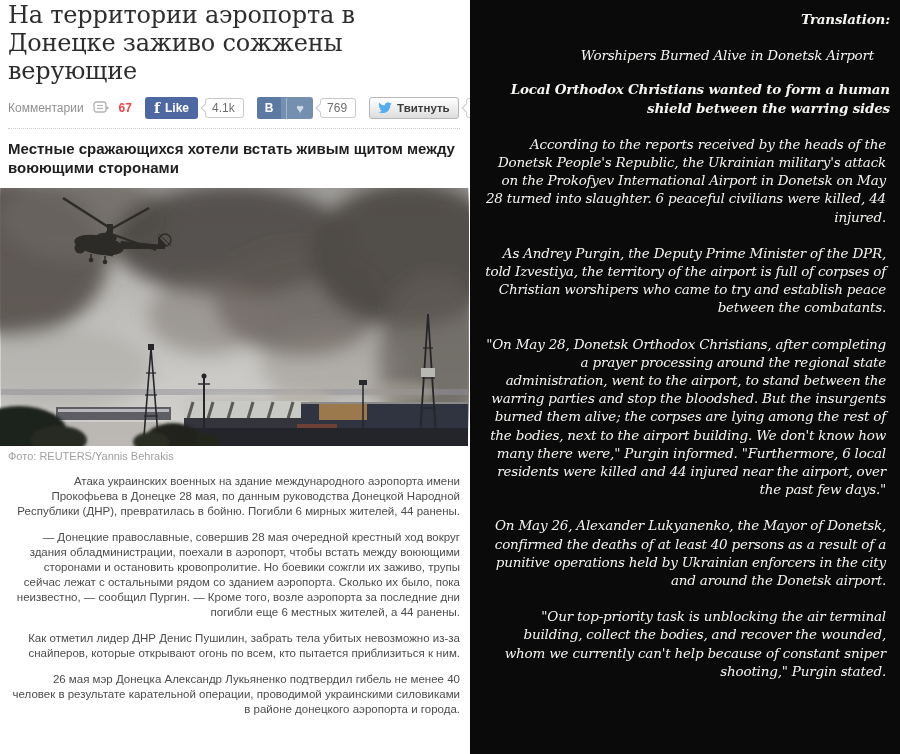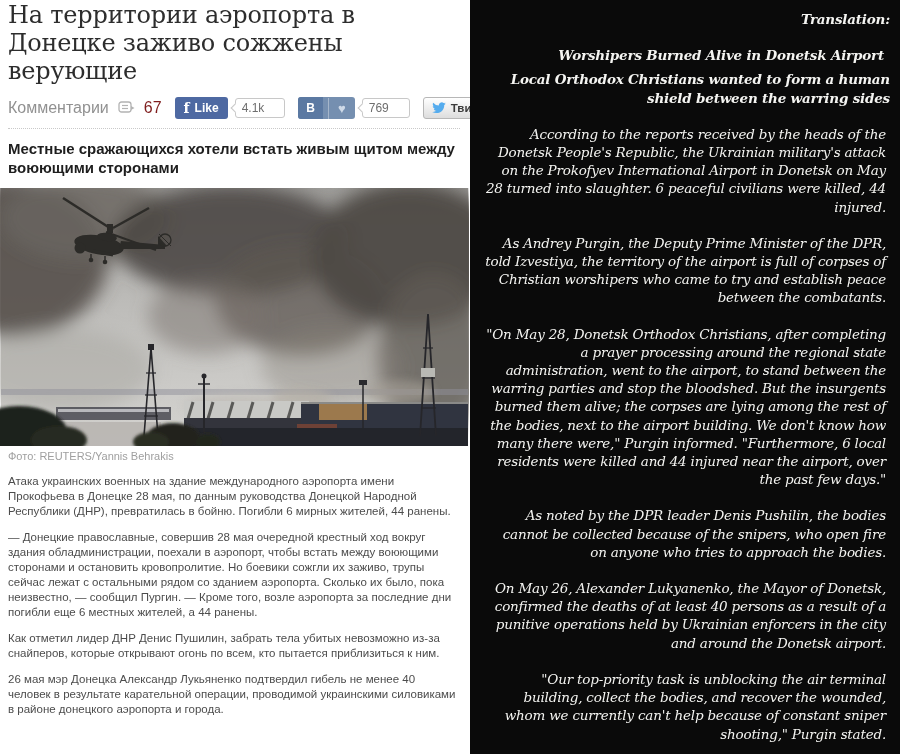--- a/index.html
+++ b/index.html
@@ -10,52 +10,52 @@
   }
   .page { display:flex; width:900px; height:754px; }
 
   
   .article-col { width:470px; background:#fff; padding:1px 10px 0 8px; overflow:hidden; }
   .title {
     font-family:"DejaVu Serif", serif; font-weight:normal;
     font-size:24px; line-height:1.17; color:#2d2d2d; margin:0 0 11px; letter-spacing:-0.2px;
   }
   .social-row { display:flex; align-items:center; padding:1px 0 9px; border-bottom:1px dotted #c9c9c9; }
-  .comments { display:flex; align-items:center; gap:9px; color:#919191; font-size:16px; cursor:pointer;justify-content:flex-end; }
-  .comments .cnt { color:#7f1d1d; }
+  .comments { display:flex; align-items:center; gap:9px; color:#919191; font-size:12px; cursor:pointer;justify-content:flex-end; }
+  .comments .cnt { color:#ef4444;font-weight:bold; }
   .share { display:flex; align-items:center; margin-left:13px; }
   .btn { display:flex; align-items:center; gap:5px; height:22px; border-radius:3px; cursor:pointer; border:none; font-family:"Liberation Sans",sans-serif; }
   .fb-btn { background:#4e69a2; color:#fff; font-weight:bold; font-size:12px; padding:0 9px; }
   .fb-f { font-family:"DejaVu Serif",serif; font-weight:bold; font-size:14px; line-height:1; }
   .vk-btn { background:#758fb0; color:#fff; padding:0; overflow:hidden; }
   .vk-b { background:#5b79a2; font-weight:bold; font-size:12px; padding:4px 8px; }
   .vk-heart { color:#cfdae8; font-size:13px; padding:3px 9px; border-left:1px solid rgba(255,255,255,.35); }
   .tw-btn { background:linear-gradient(#ffffff,#dddddd); border:1px solid #b7b7b7; color:#3c3c3c; font-weight:bold; font-size:11.5px; padding:0 8px; }
   .count-bubble {
     position:relative; margin-left:7px; background:#fff; border:1px solid #c8c8c8; border-radius:3px;
-    color:#6e6e6e; font-size:12px; padding:2px 20px 2px 6px; cursor:pointer;
+    color:#6e6e6e; font-size:12px; padding:2px 8px 2px 6px; cursor:pointer;
   }
   .count-bubble::before {
     content:''; position:absolute; left:-4px; top:50%; width:6px; height:6px; background:#fff;
     border-left:1px solid #c8c8c8; border-bottom:1px solid #c8c8c8;
     transform:translateY(-50%) rotate(45deg);
   }
   .subtitle { font-size:15px; line-height:1.25; color:#1e1e1e; margin:11px 0 10px; font-weight:bold; }
   .photo { margin:0 -7px 0 -8px; line-height:0; }
   .credit { font-size:11px; color:#9f9f9f; margin:4px 0 12px; }
-  .body-text p { font-size:11.5px; line-height:15px; color:#4c4c4c; margin:0 0 11px; }
+  .body-text p { font-size:11.5px; line-height:15px; color:#4c4c4c; margin:0 0 11px;text-align:right; }
 
   
   .translation-col {
     flex:1; background:#0a0a0a; color:#f4f4f1; padding:10px 10px 0 11px;
     font-family:"DejaVu Serif", serif; font-style:italic;
     font-size:13.5px; line-height:18.2px; letter-spacing:-0.2px; overflow:hidden;text-align:right;
   }
   .t-label { font-weight:bold; margin:0 0 18px; }
-  .t-head { font-weight:bold; margin:6px; }
+  .t-head { font-weight:normal; margin:16px; }
   .t-head-sub { font-weight:bold; margin:0 0 18px; }
   .t-para { margin:0 4px 18px; }
 </style>
 </head>
 <body>
 
 <div class="page">
 
   <div class="article-col">
     <h1 class="title">На территории аэропорта в Донецке заживо сожжены верующие</h1>
@@ -220,18 +220,17 @@
     </div>
   </div>
 
   <div class="translation-col">
     <p class="t-label">Translation:</p>
     <p class="t-head">Worshipers Burned Alive in Donetsk Airport</p>
     <p class="t-head-sub">Local Orthodox Christians wanted to form a human shield between the warring sides</p>
     <p class="t-para">According to the reports received by the heads of the Donetsk People's Republic, the Ukrainian military's attack on the Prokofyev International Airport in Donetsk on May 28 turned into slaughter. 6 peaceful civilians were killed, 44 injured.</p>
     <p class="t-para">As Andrey Purgin, the Deputy Prime Minister of the DPR, told Izvestiya, the territory of the airport is full of corpses of Christian worshipers who came to try and establish peace between the combatants.</p>
     <p class="t-para">"On May 28, Donetsk Orthodox Christians, after completing a prayer processing around the regional state administration, went to the airport, to stand between the warring parties and stop the bloodshed. But the insurgents burned them alive; the corpses are lying among the rest of the bodies, next to the airport building. We don't know how many there were," Purgin informed. "Furthermore, 6 local residents were killed and 44 injured near the airport, over the past few days."</p>
-    <p class="t-para">As noted by the DPR leader Denis Pushilin, the bodies cannot be collected because of the snipers, who open fire on anyone who tries to approach the bodies.</p>
     <p class="t-para">On May 26, Alexander Lukyanenko, the Mayor of Donetsk, confirmed the deaths of at least 40 persons as a result of a punitive operations held by Ukrainian enforcers in the city and around the Donetsk airport.</p>
     <p class="t-para">"Our top-priority task is unblocking the air terminal building, collect the bodies, and recover the wounded, whom we currently can't help because of constant sniper shooting," Purgin stated.</p>
   </div>
 
 </div>
 
 </body></html>

